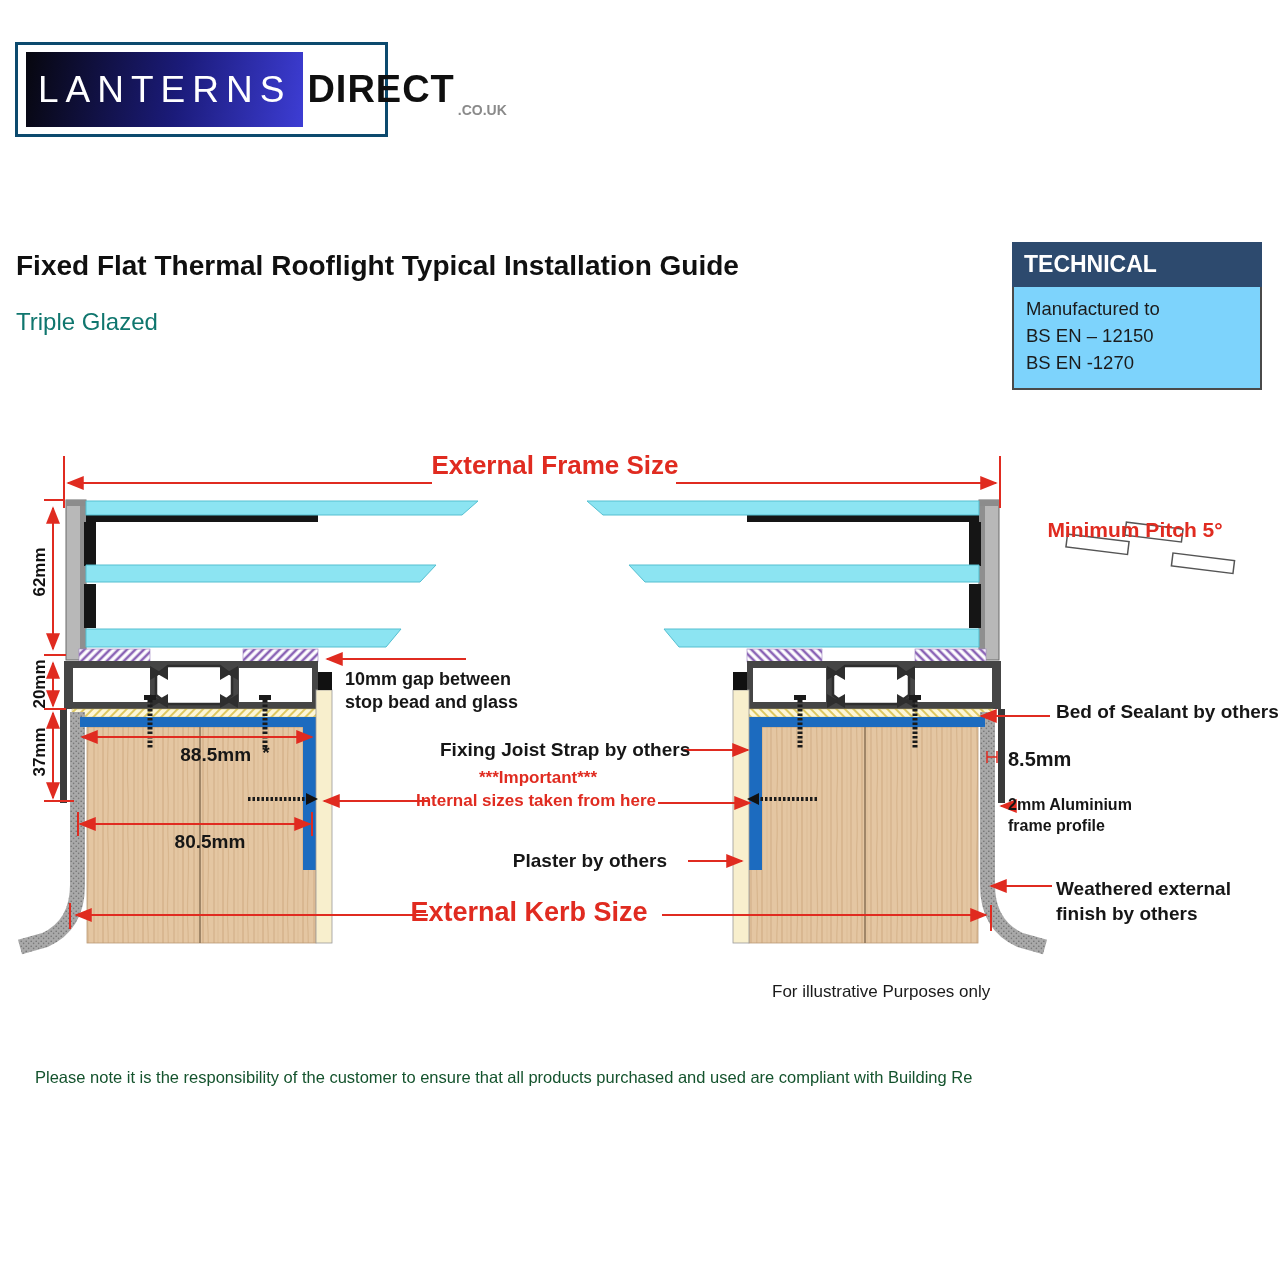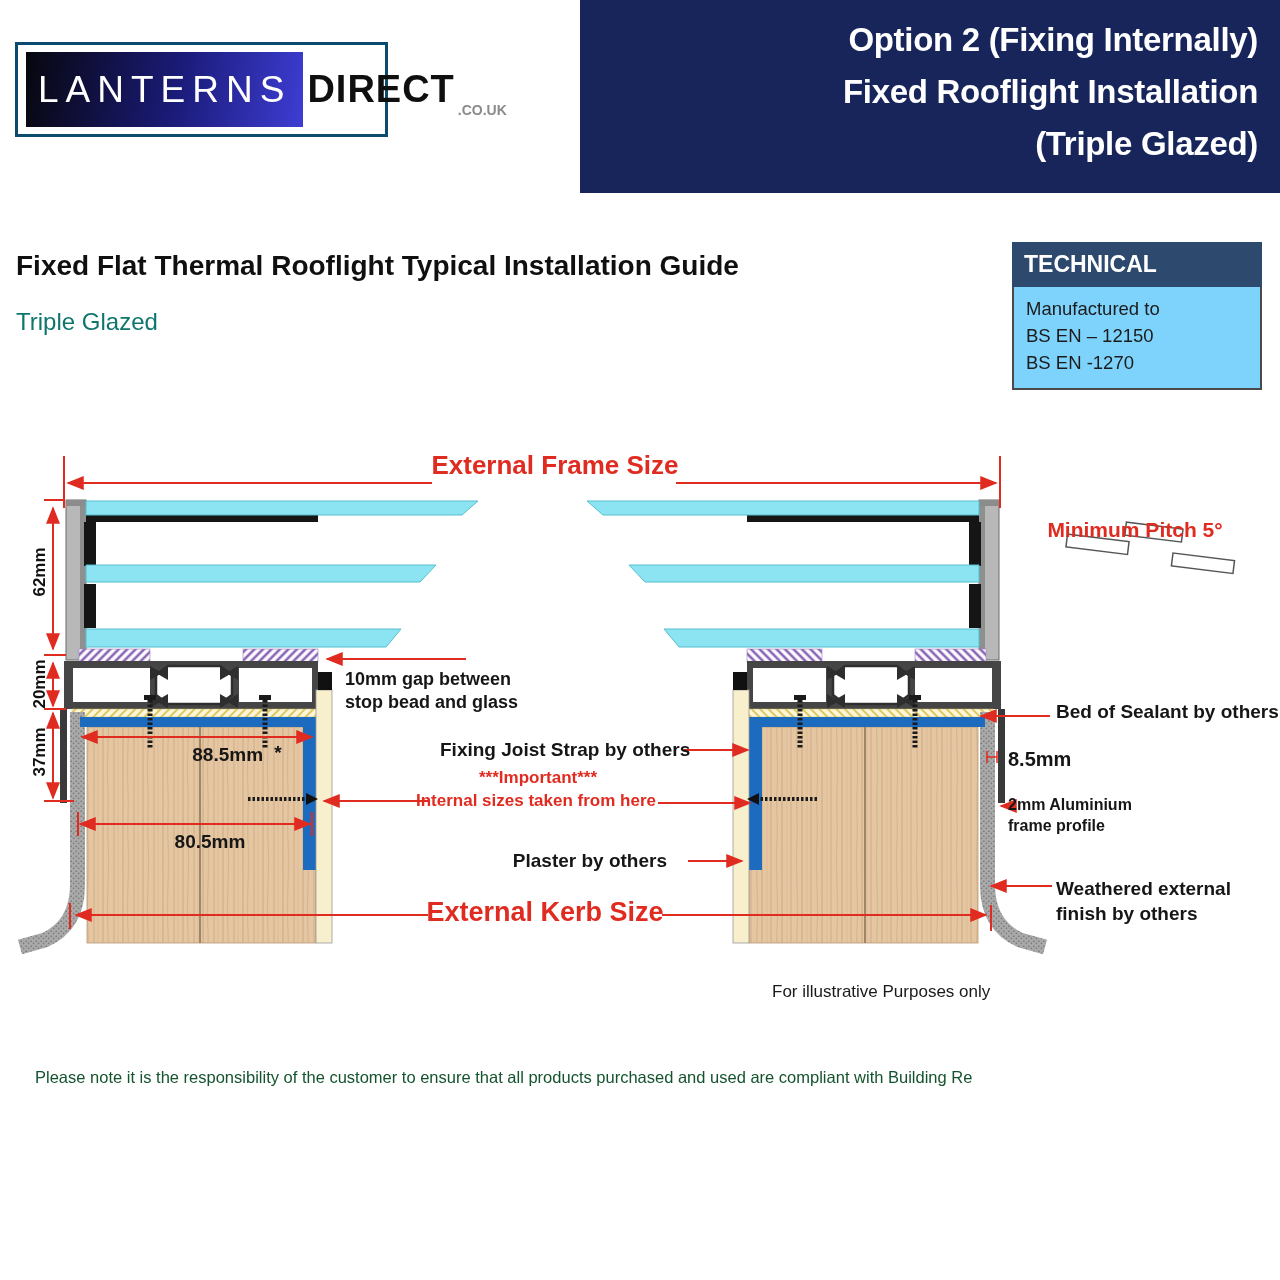--- a/index.html
+++ b/index.html
@@ -37,44 +37,39 @@
   
   .diagram{position:absolute;left:0;top:440px;width:1280px;height:580px;}
 
   
   .efs{left:430px;top:450px;width:250px;text-align:center;font-size:26px;font-weight:700;}
   .pitch{left:1047px;top:494px;width:176px;text-align:center;font-size:21px;font-weight:700;margin-top:24px;}
   .dim-rot{width:70px;text-align:center;font-size:17px;font-weight:700;transform:rotate(-90deg);}
   .blk-lbl{font-size:18px;font-weight:700;color:#161616;line-height:23px;}
   .red-sm{font-size:17px;font-weight:700;}
   .dim-in{font-size:19px;font-weight:700;color:#161616;}
-  .kerb{left:420px;top:897px;width:250px;text-align:center;font-size:27px;font-weight:700;}
+  .kerb{left:404px;top:897px;width:250px;text-align:center;font-size:27px;font-weight:700;}
   .fn{font-size:16px;line-height:26px;color:#1a1a1a;}
   .fn .star{font-size:19px;font-weight:700;}
   .illus{font-size:17px;color:#1a1a1a;}
   .footer-note{position:absolute;left:35px;top:1068px;font-size:16.5px;color:#14532d;}
 </style>
 </head>
 <body>
 
 <div class="page">
 
   <div class="logo">
     <div class="logo-grad">
       <span>LANTERNS</span>
     </div>
     <span class="logo-direct">DIRECT</span>
     <span class="logo-couk">.CO.UK</span>
   </div>
 
-  <div class="banner">
-    <div>Option 2 (Fixing Internally)</div>
-    <div>Fixed Rooflight Installation</div>
-    <div>(Triple Glazed)</div>
-  </div>
 
   <div class="title">Fixed Flat Thermal Rooflight Typical Installation Guide</div>
   <div class="subtitle">Triple Glazed</div>
 
   <div class="tech">
     <div class="tech-head">TECHNICAL</div>
     <div class="tech-body">
       <div>Manufactured to</div>
       <div>BS EN – 12150</div>
       <div>BS EN -1270</div>
@@ -218,21 +213,21 @@
 
   <div class="lbl dim-rot" style="left:5px;top:562px;">62mm</div>
   <div class="lbl dim-rot" style="left:10px;top:674px;width:60px;">20mm</div>
   <div class="lbl dim-rot" style="left:5px;top:742px;">37mm</div>
 
   <div class="lbl blk-lbl" style="left:345px;top:668px;">
     <div>10mm gap between</div>
     <div>stop bead and glass</div>
   </div>
 
-  <div class="lbl dim-in" style="left:155px;top:744px;width:140px;text-align:center;padding-left:12px;">
+  <div class="lbl dim-in" style="left:155px;top:744px;width:140px;text-align:center;">
     <span>88.5mm</span>
     <span style="position:relative;top:-2px;margin-left:6px;">*</span>
   </div>
   <div class="lbl dim-in" style="left:150px;top:831px;width:120px;text-align:center;">80.5mm</div>
 
   <div class="lbl blk-lbl" style="left:440px;top:738px;width:240px;text-align:right;font-size:19px;">Fixing Joist Strap by others</div>
   <div class="lbl red-sm red" style="left:433px;top:768px;width:210px;text-align:center;">***Important***</div>
   <div class="lbl red-sm red" style="left:406px;top:791px;width:260px;text-align:center;">Internal sizes taken from here</div>
   <div class="lbl blk-lbl" style="left:500px;top:849px;width:167px;text-align:right;font-size:19px;">Plaster by others</div>
   <div class="lbl kerb red">External Kerb Size</div>

